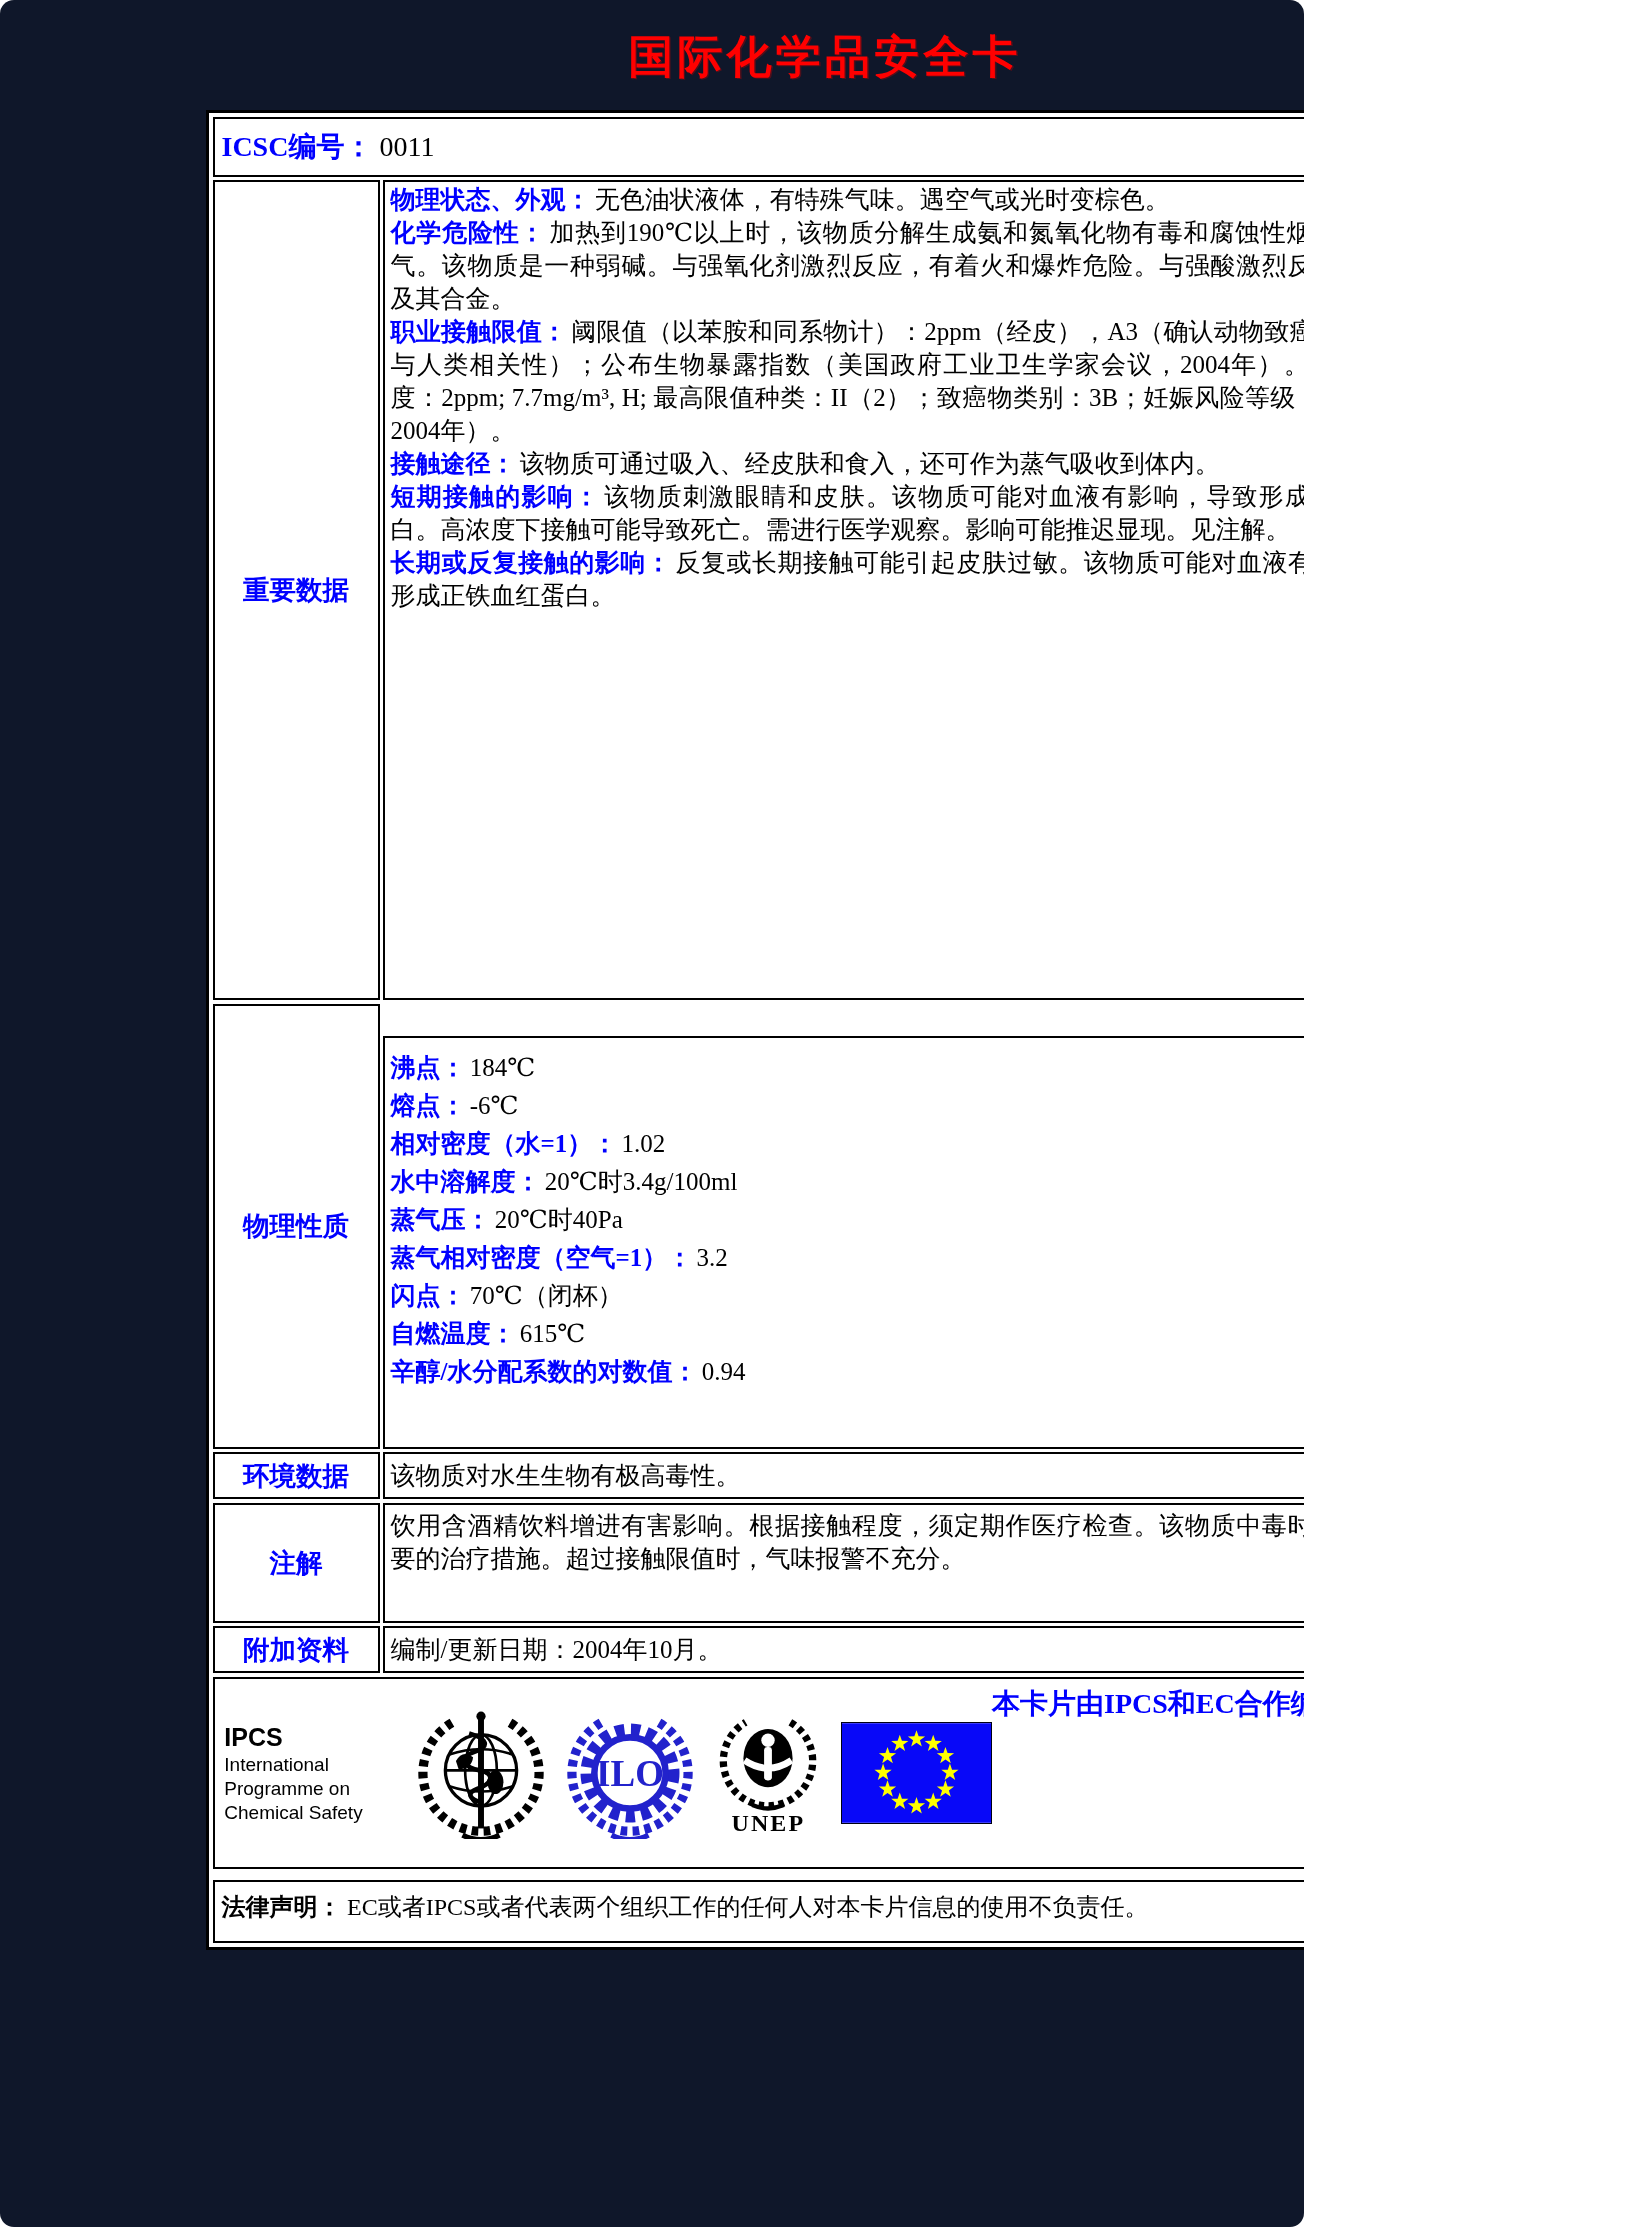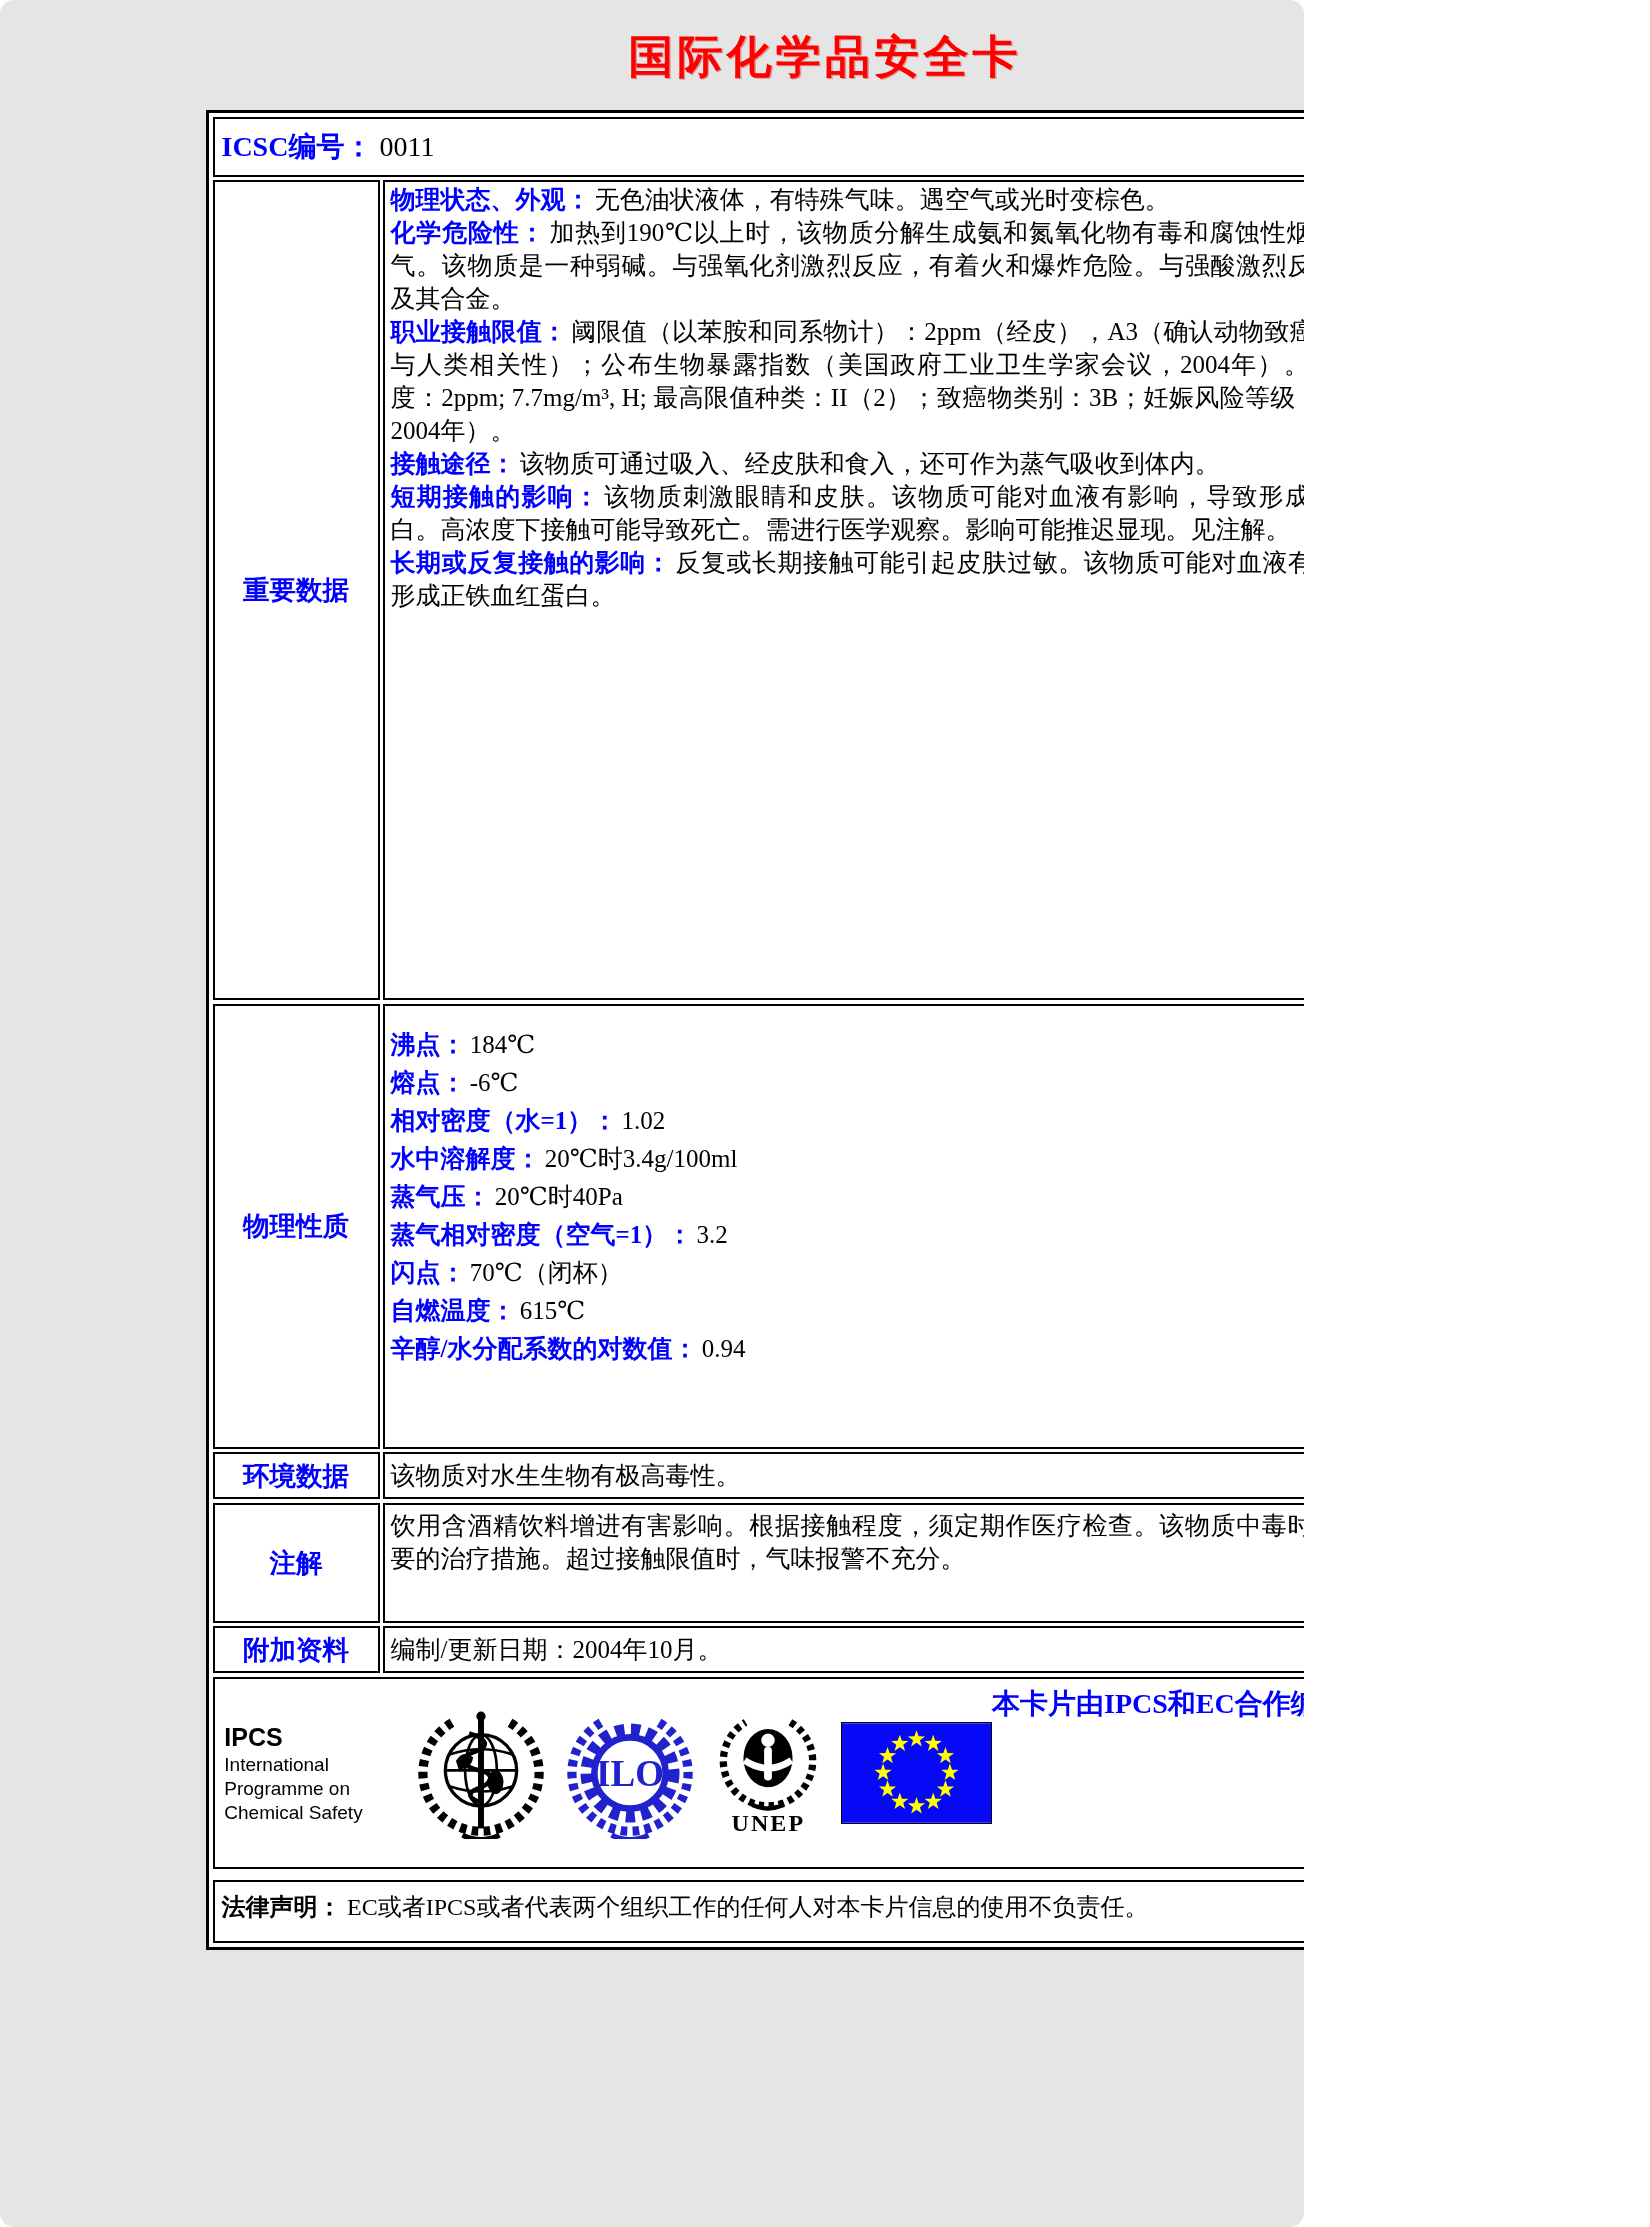--- a/index.html
+++ b/index.html
@@ -1,19 +1,19 @@
 <!DOCTYPE html>
 <html style="font-size:11px"><head>
 <meta charset="utf-8">
 <style>
   html,body{margin:0;padding:0;background:#ffffff;}
   .page{
     position:relative;
     width:1304px;height:2227px;
-    background:#e5e5e5;
+    background:#0f172a;
     font-family:"Liberation Serif","DejaVu Serif",serif;
     color:#000;
     overflow:hidden;
     border-radius:14px;
   }
   .title{
     position:absolute;top:26.5px;left:0;width:1650px;
     text-align:center;
     font-size:45px;font-weight:bold;color:#ff0000;
     margin:0;letter-spacing:4.2px;
@@ -46,21 +46,21 @@
   .r-legal{height:71px;}
 
   .header-cell{
     display:flex;justify-content:space-between;align-items:center;
     padding:0 7px;font-size:28px;gap:48px;
   }
   .blue{color:#0000ff;}
   .blab{color:#0000ff;font-weight:bold;padding-right:4.2px;}
   .para{margin:0;line-height:33px;text-align:justify;}
   .prop-line{line-height:38px;white-space:nowrap;}
-  .phys-cell{padding-top:20px;}
+  .phys-cell{padding-top:11px;margin-top:32px;}
   .single-line{display:flex;align-items:center;line-height:31px;}
   .notes-cell .para{line-height:33px;}
   .notes-cell{padding-top:4.2px;}
 
   .logos-cell{padding:4.2px 9.8px 2.8px 9.8px;display:flex;flex-direction:row;}
   .logos-flex{display:flex;justify-content:space-between;align-items:center;flex:1;}
   .ipcs-block{
     font-family:"Liberation Sans","DejaVu Sans",sans-serif;
     width:174px;line-height:1.25;
   }

